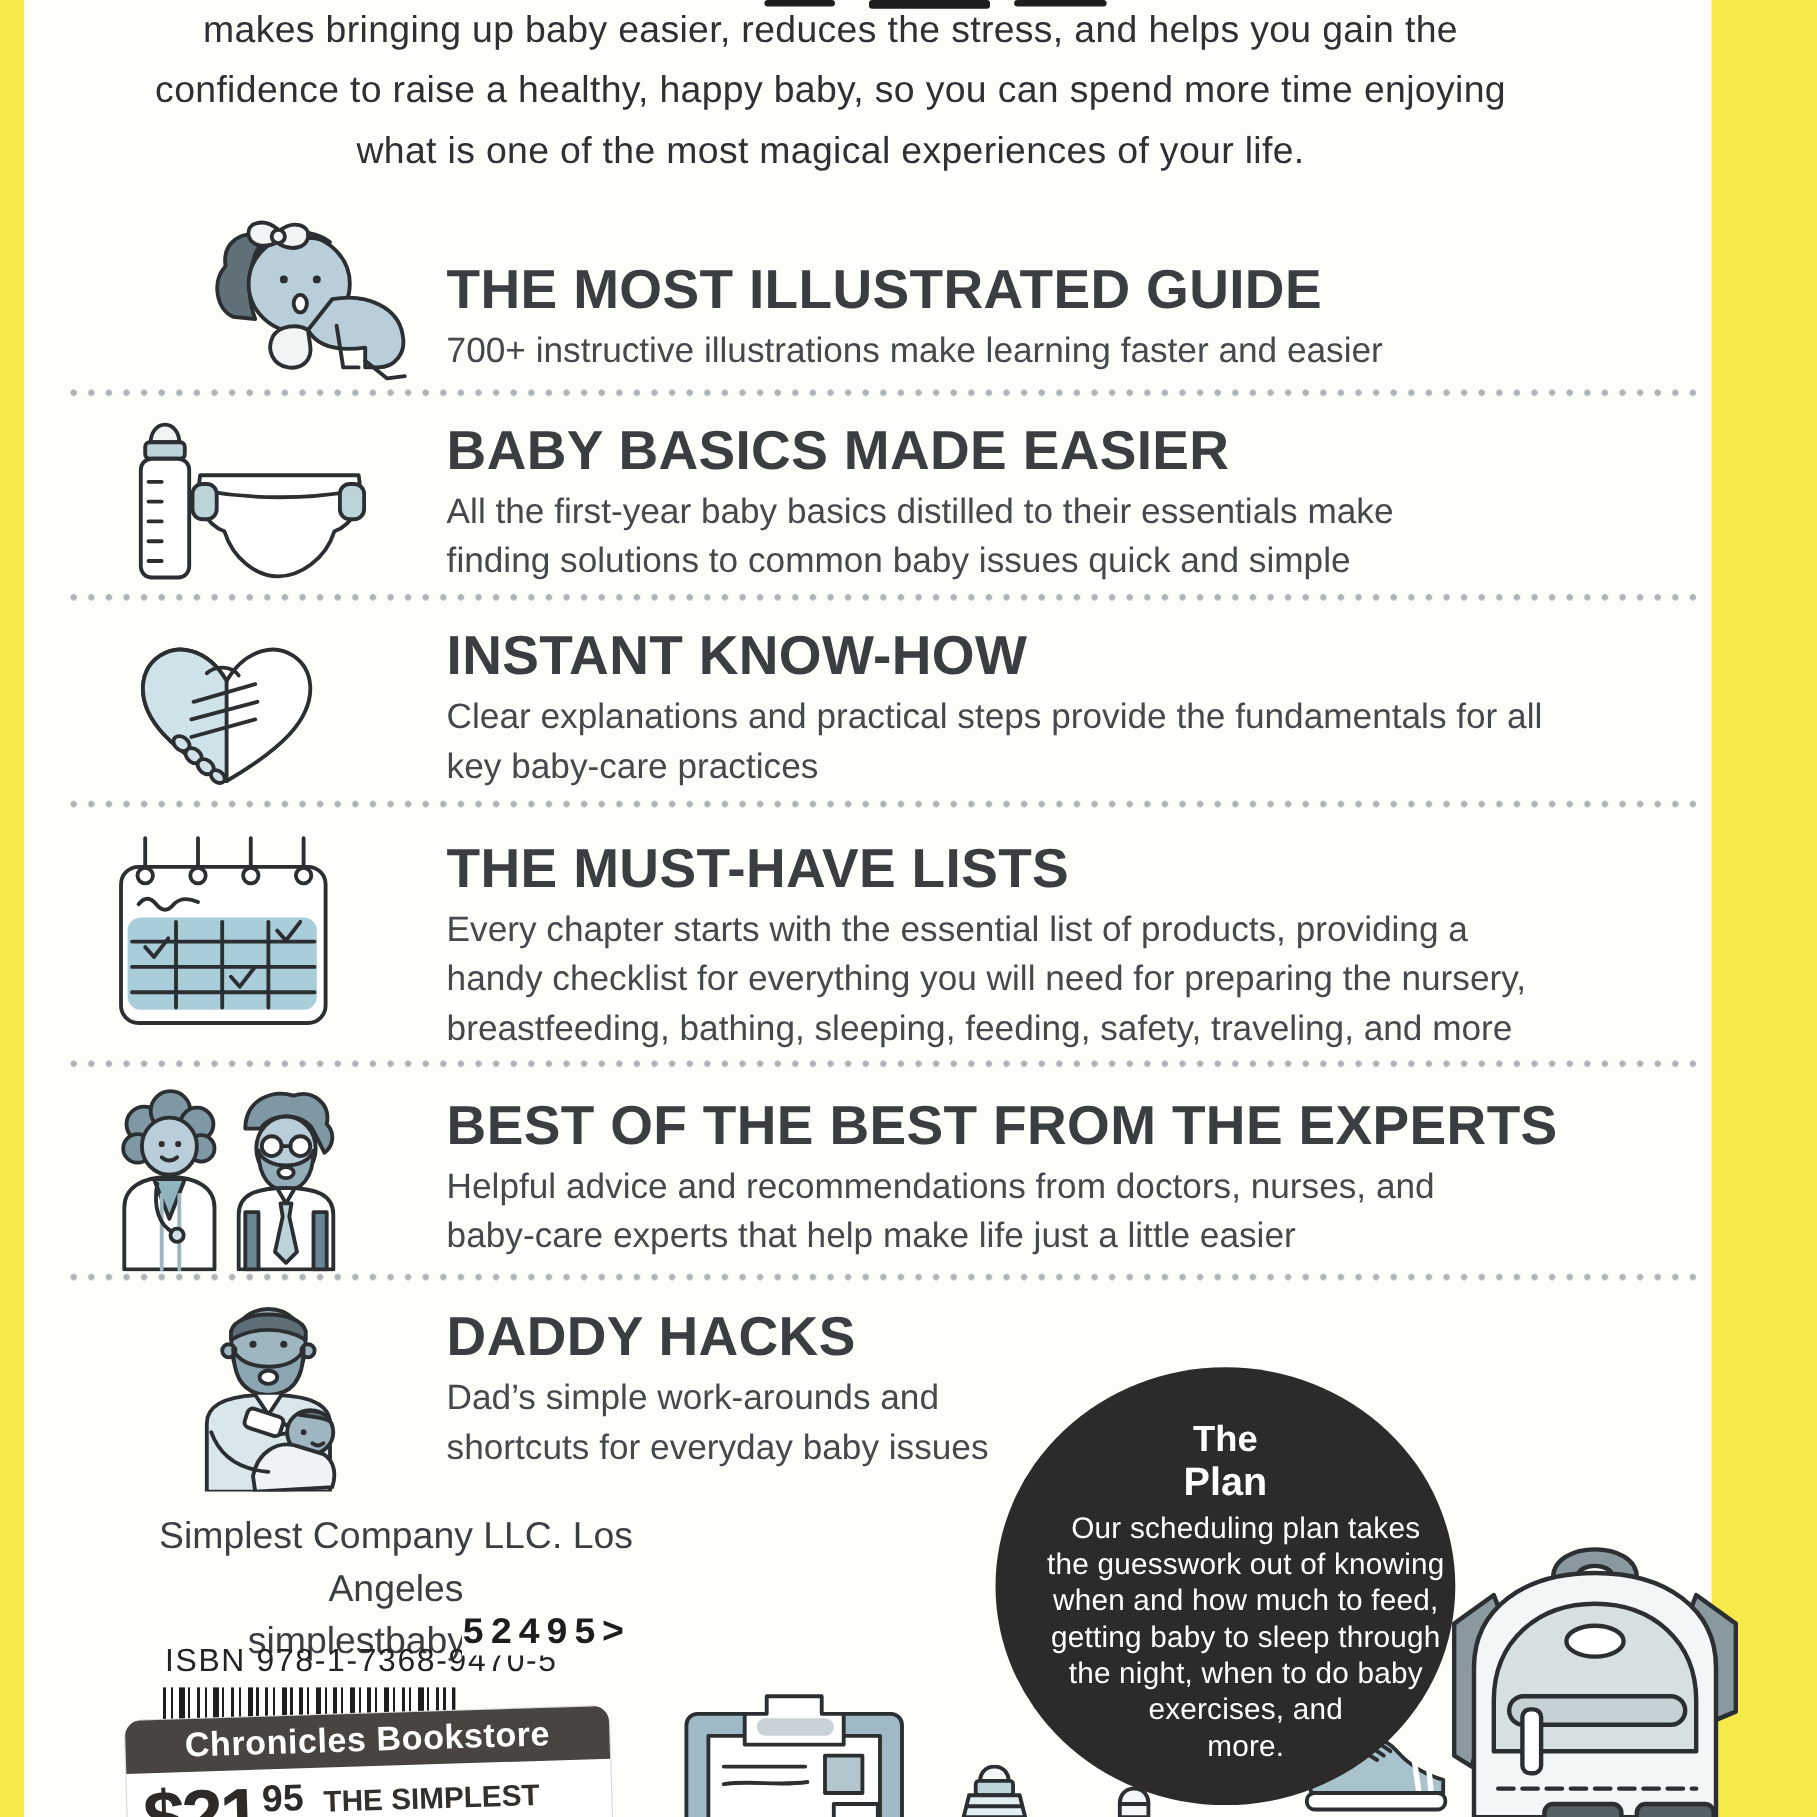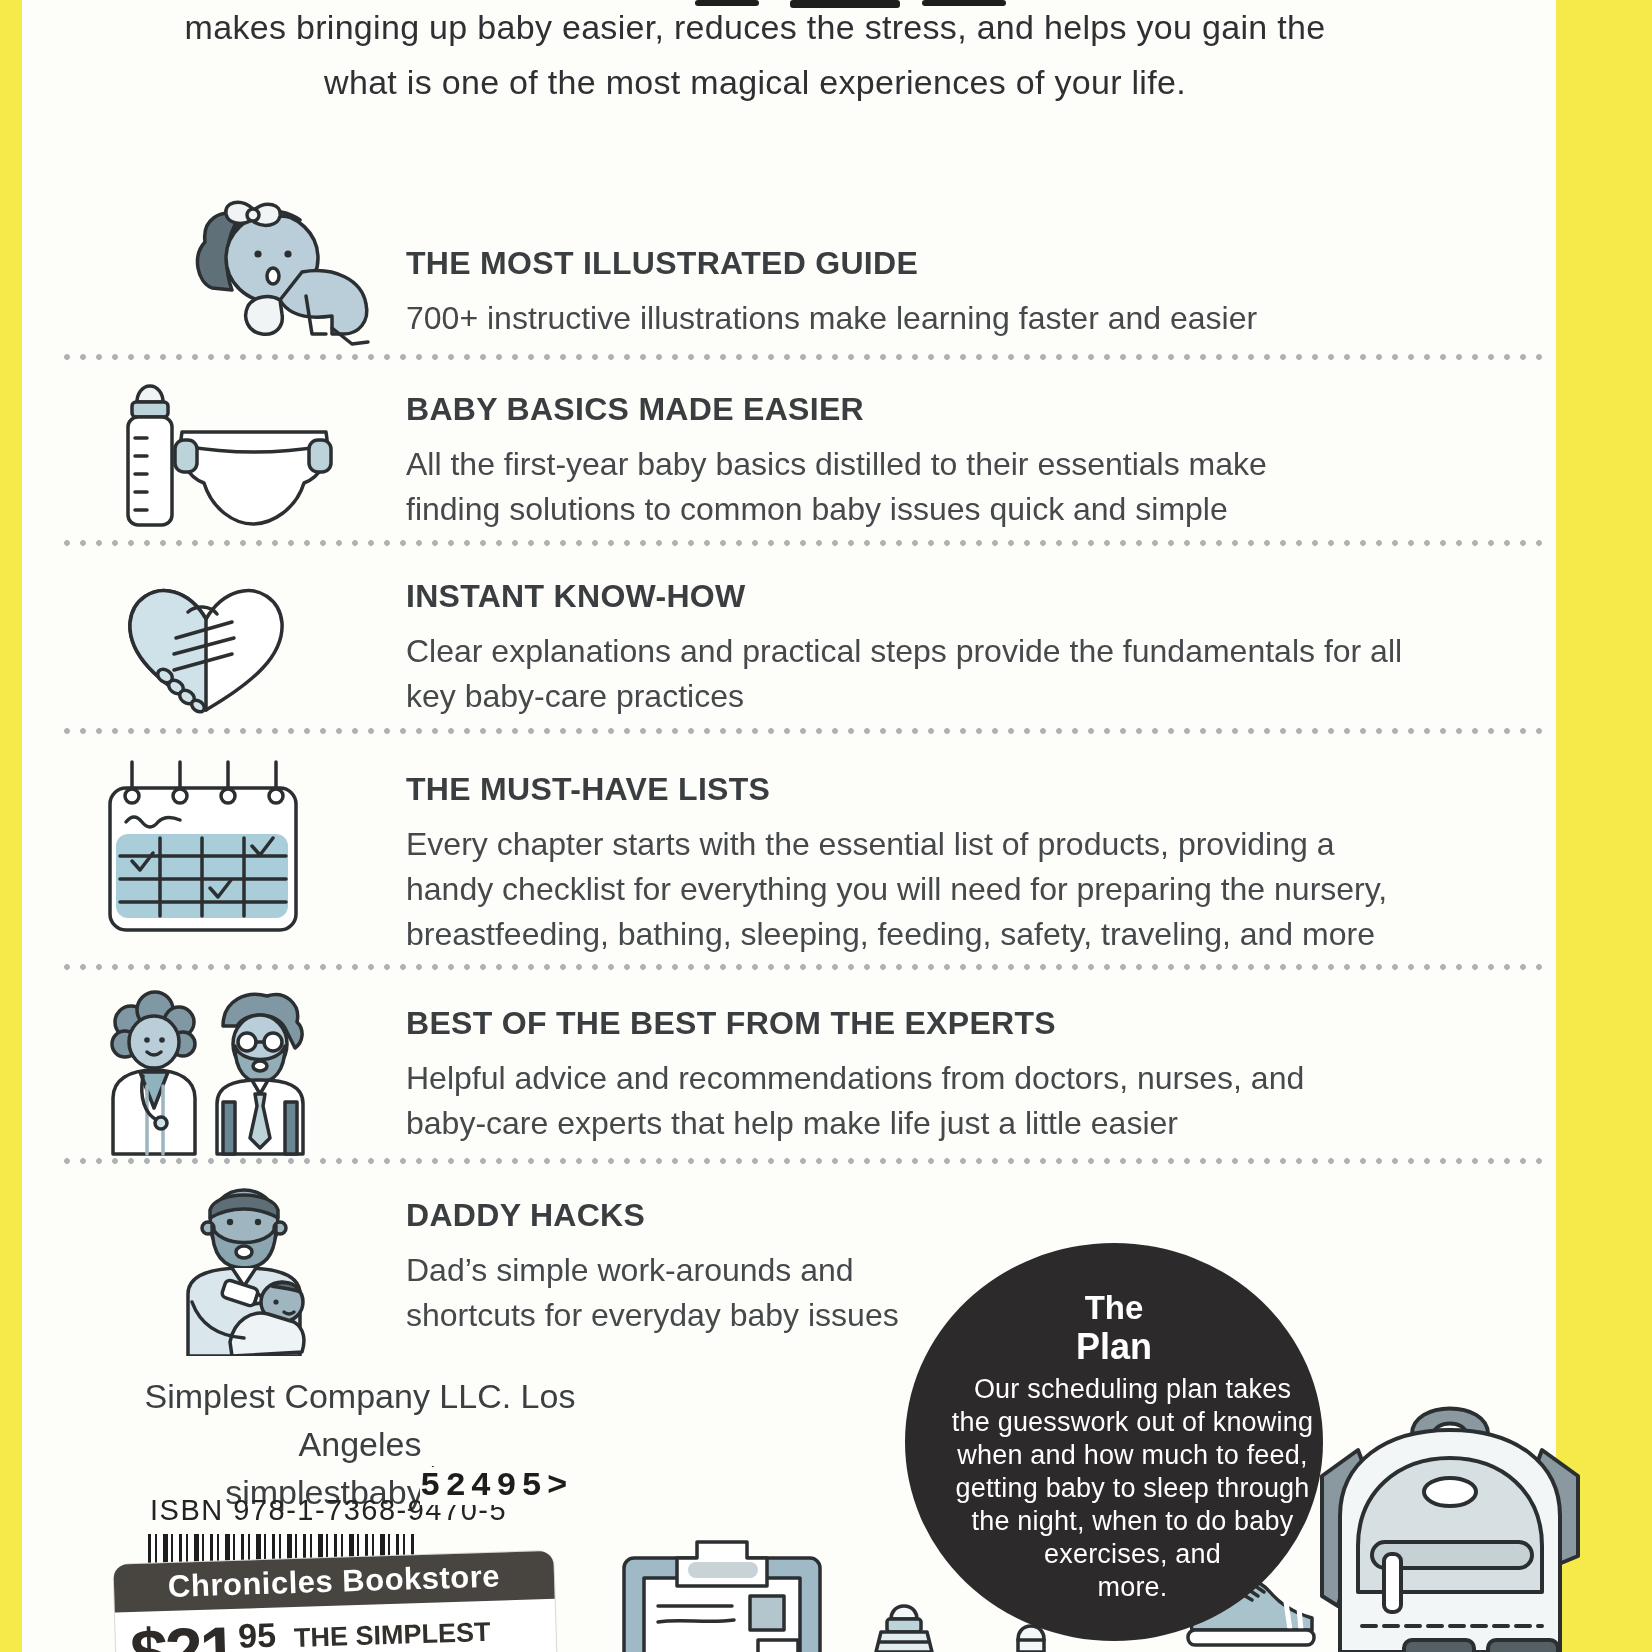--- a/index.html
+++ b/index.html
@@ -11,21 +11,21 @@
   .remnant{position:absolute;background:#1e1e1e;border-radius:3px;}
 
   #intro{position:absolute;left:60px;top:0;width:1390px;text-align:center;
          font-size:34px;line-height:55px;color:#2e3033;letter-spacing:0.3px;}
 
   .sep{position:absolute;left:62px;width:1480px;height:10px;
        background-image:radial-gradient(circle at 5px 5px,#aeb3b5 2.6px,rgba(0,0,0,0) 3.2px);
        background-size:16px 10px;background-repeat:repeat-x;}
 
   .sec{position:absolute;left:406px;width:1160px;}
-  .sec .hd{font-size:32px;font-weight:bold;color:#3a3e41;letter-spacing:0.3px;line-height:46px;}
+  .sec .hd{font-size:50px;font-weight:bold;color:#3a3e41;letter-spacing:0.3px;line-height:46px;}
   .sec .bd{margin-top:10px;font-size:32px;line-height:45px;color:#46494c;}
 
   .icon{position:absolute;}
   .icon svg{display:block;}
 
   #company{position:absolute;left:110px;top:1372px;width:500px;text-align:center;
            font-size:34px;line-height:48px;color:#3c3f42;}
   #price-top{position:absolute;left:424px;top:1464px;width:120px;font-family:"Liberation Mono",monospace;
              font-size:29px;color:#232323;letter-spacing:1px;}
   #isbn{position:absolute;left:150px;top:1494px;font-family:Liberation Sans, sans-serif;
@@ -62,20 +62,21 @@
 
   <div class="stripe" id="stripe-left"></div>
   <div class="stripe" id="stripe-right"></div>
 
   <div class="remnant" style="left:695px;top:0;width:64px;height:6px"></div>
   <div class="remnant" style="left:790px;top:0;width:110px;height:8px"></div>
   <div class="remnant" style="left:922px;top:0;width:84px;height:6px"></div>
 
   <div id="intro">
     <div>makes bringing up baby easier, reduces the stress, and helps you gain the</div>
+    <div>confidence to raise a healthy, happy baby, so you can spend more time enjoying</div>
     <div>what is one of the most magical experiences of your life.</div>
   </div>
 
   <div class="sep" style="top:352px"></div>
   <div class="sep" style="top:538px"></div>
   <div class="sep" style="top:726px"></div>
   <div class="sep" style="top:962px"></div>
   <div class="sep" style="top:1156px"></div>
 
   <div class="icon" style="left:182px;top:194px">

